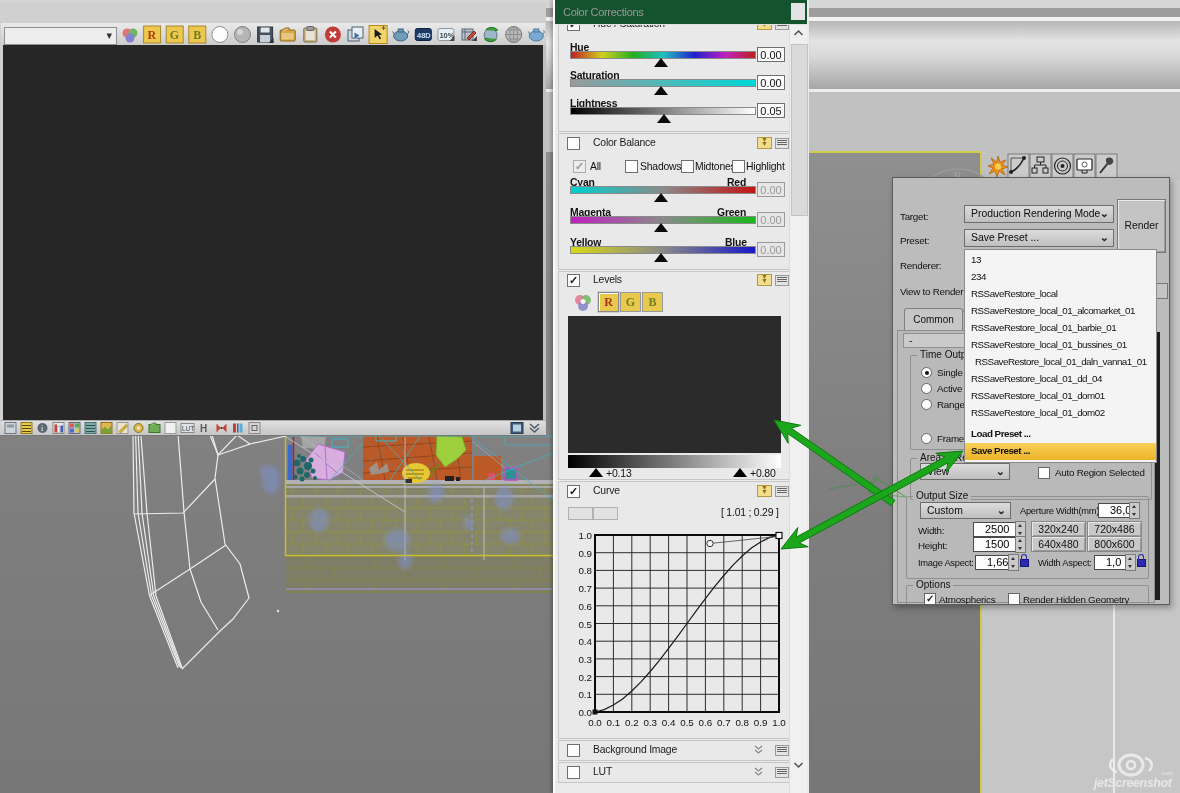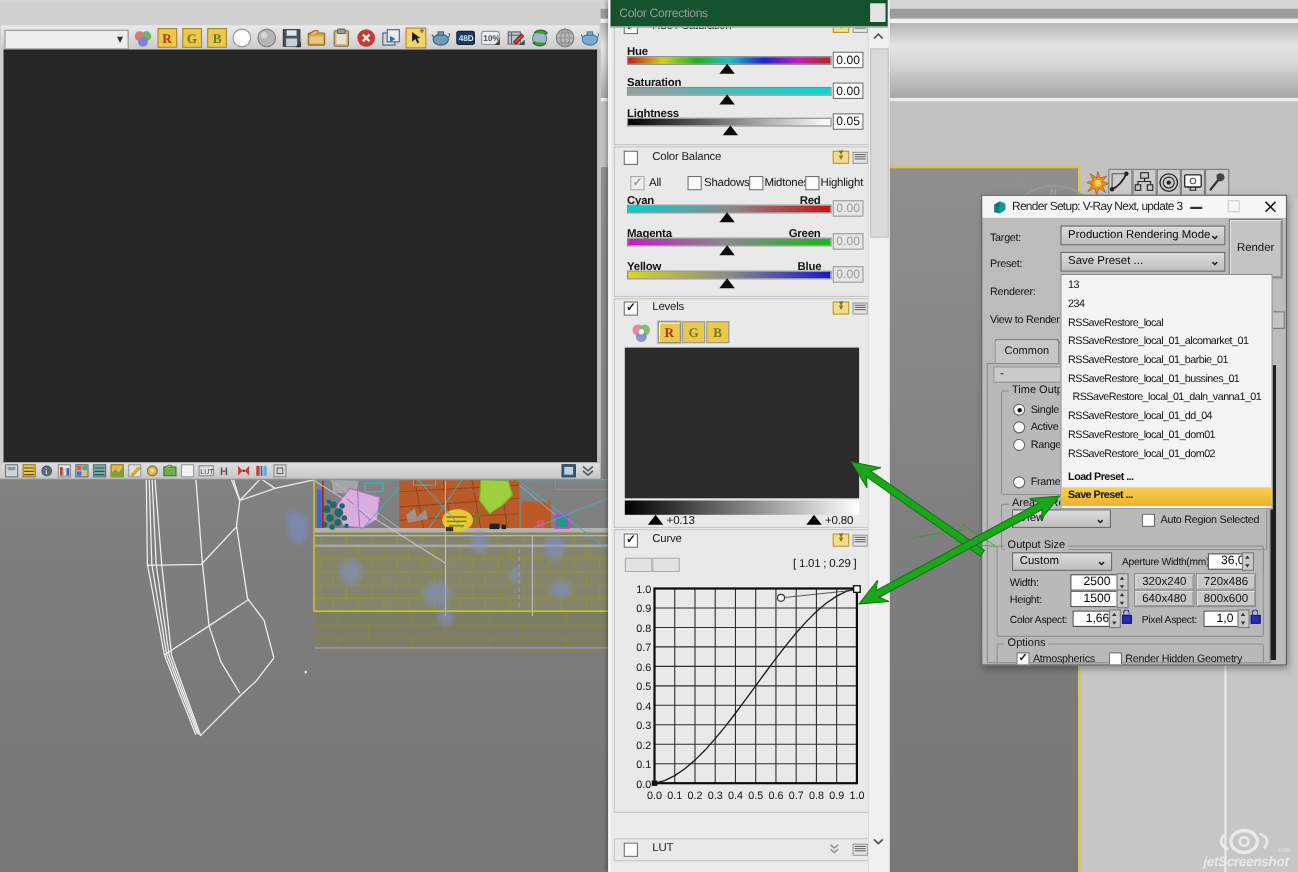--- a/index.html
+++ b/index.html
@@ -536,50 +536,49 @@
           <text x="124" y="198">0.5</text>
           <text x="142.4" y="198">0.6</text>
           <text x="160.8" y="198">0.7</text>
           <text x="179.2" y="198">0.8</text>
           <text x="197.6" y="198">0.9</text>
           <text x="216" y="198">1.0</text>
    </g>
   </svg>
  </div>
 
+ <div class="abs" style="left:3px;top:740px;width:230px;height:19px;background:#e9e9e9;border:1px solid #c6c6c6">
+  <div class="abs" style="left:8px;top:3px;width:11px;height:11px;background:#fdfdfd;border:1px solid #6f6f6f"></div>
+  <div class="lbl" style="left:34px;top:3px;color:#1a1a1a">Background Image</div>
+  <svg class="abs" style="left:193px;top:3px" width="16" height="12">
+        <path d="M3 2 L6.5 5 L10 2 M3 6 L6.5 9 L10 6" fill="none" stroke="#8a8a8a" stroke-width="1.3"></path>
+      </svg>
+  <div class="lnbtn" style="left:216px;top:4px">
+        <i></i>
+        <i></i>
+        <i></i>
+      </div>
+ </div>
 
  <div class="abs" style="left:3px;top:762px;width:230px;height:19px;background:#e9e9e9;border:1px solid #c6c6c6">
   <div class="abs" style="left:8px;top:3px;width:11px;height:11px;background:#fdfdfd;border:1px solid #6f6f6f"></div>
   <div class="lbl" style="left:34px;top:3px;color:#1a1a1a">LUT</div>
   <svg class="abs" style="left:193px;top:3px" width="16" height="12">
         <path d="M3 2 L6.5 5 L10 2 M3 6 L6.5 9 L10 6" fill="none" stroke="#8a8a8a" stroke-width="1.3"></path>
       </svg>
   <div class="lnbtn" style="left:216px;top:4px">
         <i></i>
         <i></i>
         <i></i>
       </div>
  </div>
 </div>
 
 <div class="abs" style="left:892px;top:177px;width:276px;height:426px;background:#bcbcbc;border:1px solid #5c5c5c;overflow:hidden;box-shadow:2px 3px 6px rgba(0,0,0,.3)">
 
- <div class="abs" style="left:0;top:0;width:276px;height:20px;background:#f6f6f6">
-  <svg class="abs" style="left:9px;top:3px" width="14" height="14">
-        <path d="M2 12 L2 5 L7 2 L7 7 Z" fill="#0a6a6a"></path>
-        <path d="M7 2 L12 4 L12 10 L7 13 L7 7 Z" fill="#159a9a"></path>
-        <path d="M2 5 L7 7 L7 13 L2 12 Z" fill="#0d8080"></path>
-      </svg>
-  <div class="abs" style="left:27px;top:4px;font-size:10.8px;letter-spacing:-0.6px;color:#1c1c1c">Render Setup: V-Ray Next, update 3</div>
-  <div class="abs" style="left:189px;top:10px;width:11px;height:1.5px;background:#333"></div>
-  <div class="abs" style="left:223px;top:4px;width:9px;height:9px;border:1.5px solid #cacaca"></div>
-  <svg class="abs" style="left:256px;top:4px" width="12" height="12">
-        <path d="M1.5 1.5 L10.5 10.5 M10.5 1.5 L1.5 10.5" stroke="#1a1a1a" stroke-width="1.4"></path>
-      </svg>
- </div>
  <div class="lbl10" style="left:7px;top:33px">Target:</div>
  <div class="combo" style="left:71px;top:27px;width:148px;height:16px">
       <span class="tx">Production Rendering Mode</span>
       <span class="ar">⌄</span>
     </div>
  <div class="abs" style="left:224px;top:21px;width:47px;height:52px;background:#c4c4c4;border:1px solid #777;box-shadow:inset 1px 1px 0 #e9e9e9,inset -1px -1px 0 #999;font-size:11px;color:#111;text-align:center;line-height:52px;font-size:10.4px">Render</div>
  <div class="lbl10" style="left:7px;top:57px">Preset:</div>
  <div class="combo" style="left:71px;top:51px;width:148px;height:16px">
       <span class="tx">Save Preset ...</span>
       <span class="ar">⌄</span>
@@ -626,25 +625,25 @@
   <div class="lbl10" style="left:20px;top:194px">Width:</div>
   <div class="ibox" style="left:75px;top:191px;width:40px;height:13px">2500</div>
   <div class="spin" style="left:117px;top:190px"></div>
   <div class="gbtn" style="left:133px;top:190px">320x240</div>
   <div class="gbtn" style="left:189px;top:190px">720x486</div>
   <div class="lbl10" style="left:20px;top:209px">Height:</div>
   <div class="ibox" style="left:75px;top:206px;width:40px;height:13px">1500</div>
   <div class="spin" style="left:117px;top:205px"></div>
   <div class="gbtn" style="left:133px;top:205px">640x480</div>
   <div class="gbtn" style="left:189px;top:205px">800x600</div>
-  <div class="lbl10" style="left:20px;top:227px;font-size:9.3px">Color Aspect:</div>
+  <div class="lbl10" style="left:20px;top:227px;font-size:9.3px">Image Aspect:</div>
   <div class="ibox" style="left:77px;top:224px;width:30px;height:13px">1,667</div>
   <div class="spin" style="left:110px;top:223px"></div>
   <div class="lock" style="left:121px;top:223px"></div>
-  <div class="lbl10" style="left:140px;top:227px;font-size:9.3px">Pixel Aspect:</div>
+  <div class="lbl10" style="left:140px;top:227px;font-size:9.3px">Width Aspect:</div>
   <div class="ibox" style="left:196px;top:224px;width:28px;height:13px">1,0</div>
   <div class="spin" style="left:227px;top:223px"></div>
   <div class="lock" style="left:238px;top:223px"></div>
 
   <div class="abs" style="left:8px;top:254px;width:241px;height:37px;border:1px solid #909090;border-radius:2px"></div>
   <div class="abs" style="left:15px;top:248px;font-size:10px;color:#111;background:#b9b9b9;padding:0 3px">Options</div>
   <div class="abs" style="left:26px;top:262px;width:10px;height:10px;background:#fdfdfd;border:1px solid #666">
         <span class="chk" style="left:1px;top:-1px;font-size:10px">✓</span>
       </div>
   <div class="lbl10" style="left:41px;top:263px">Atmospherics</div>

